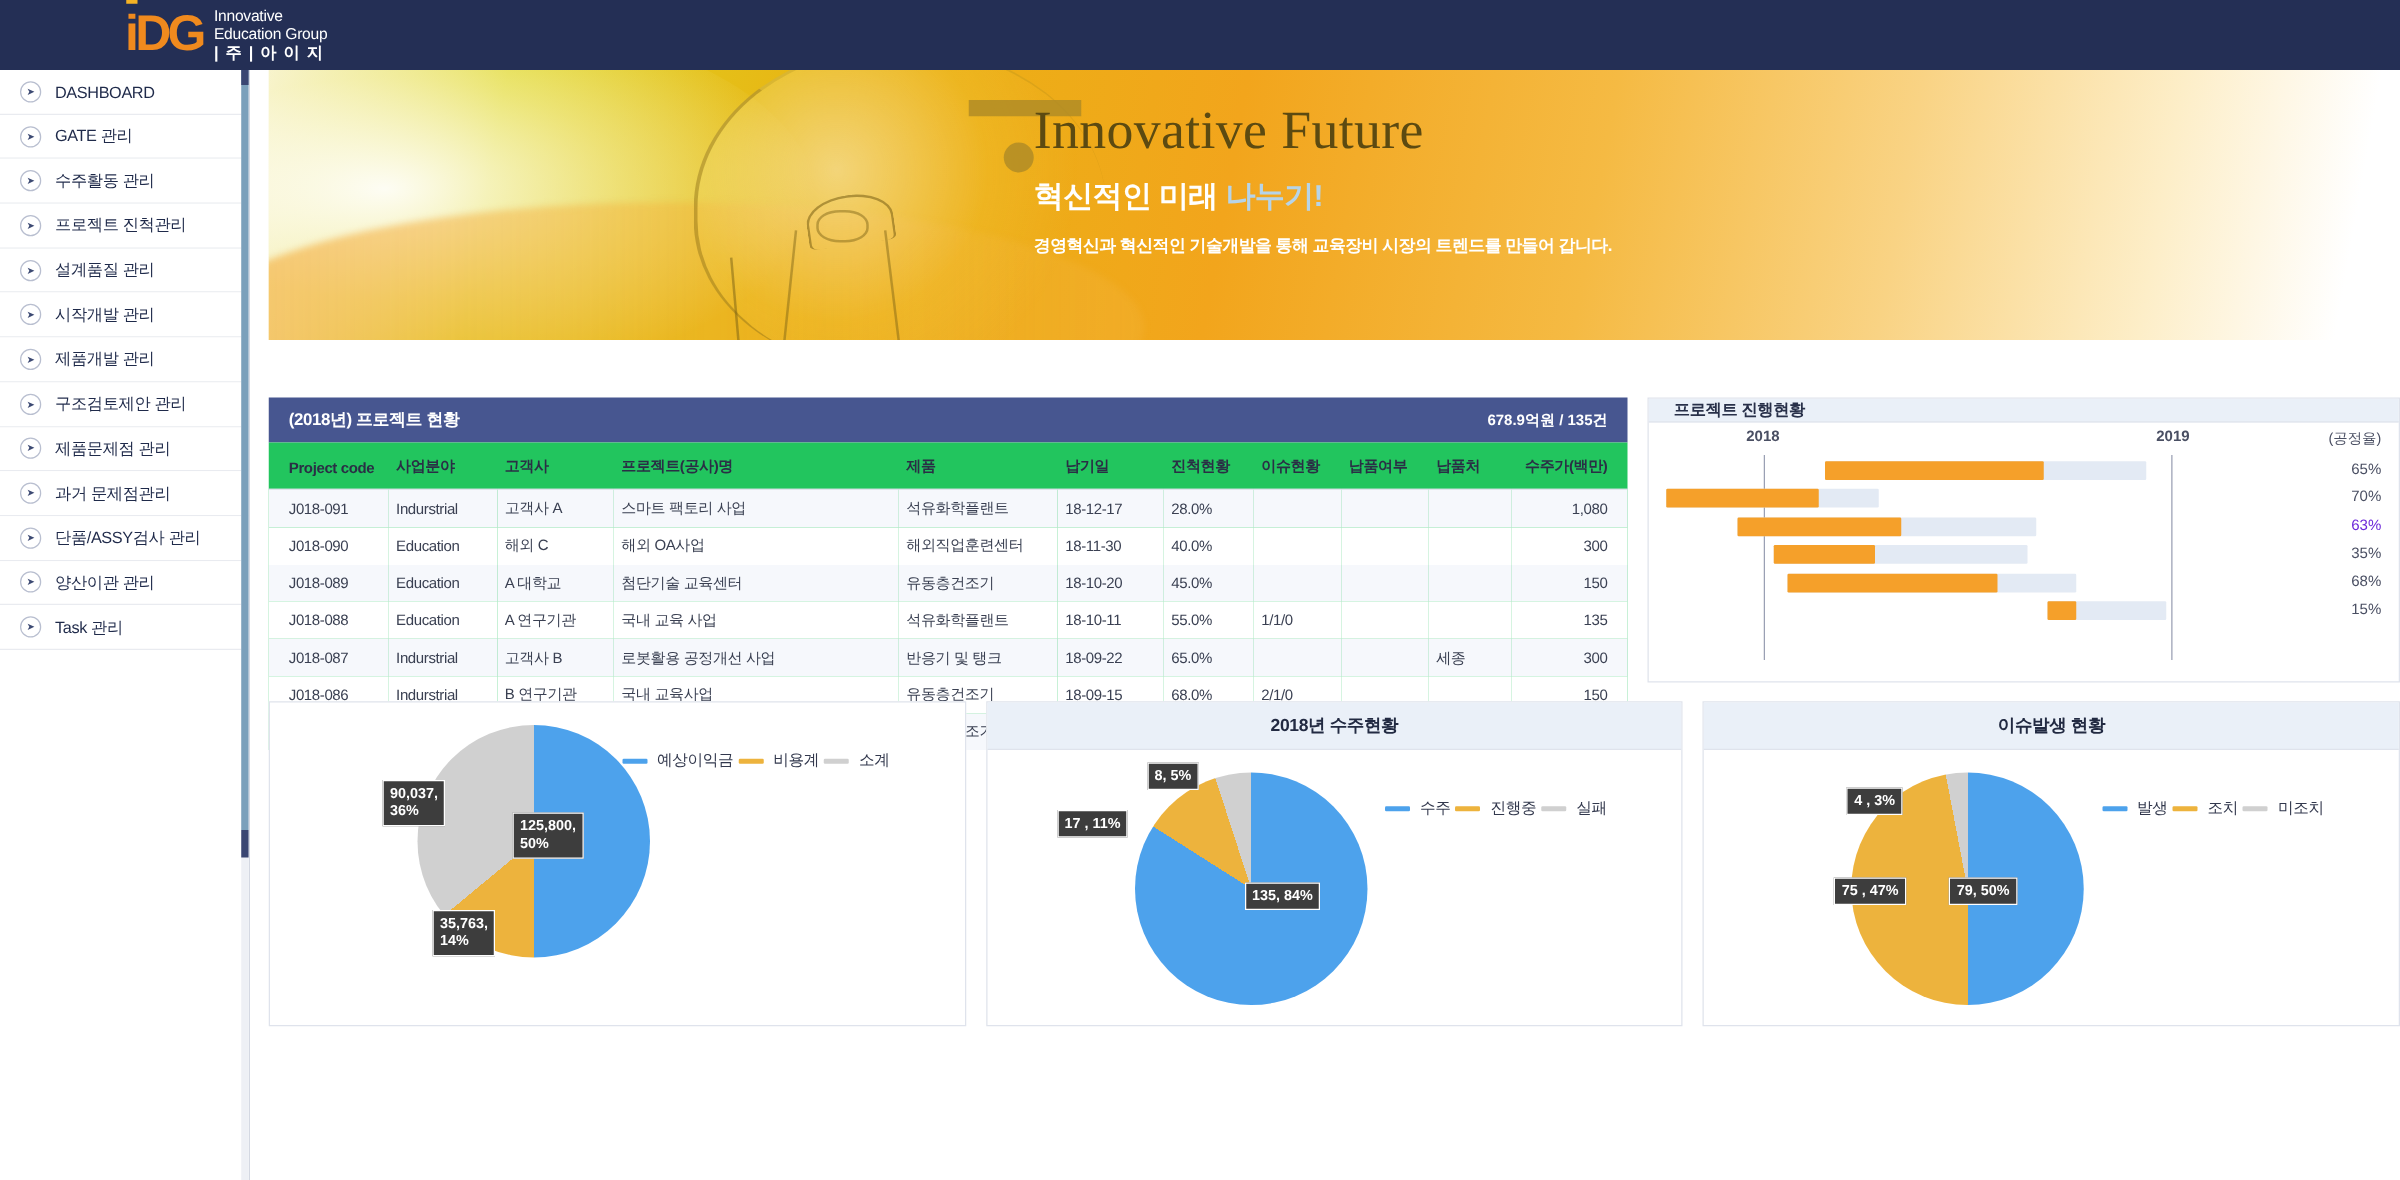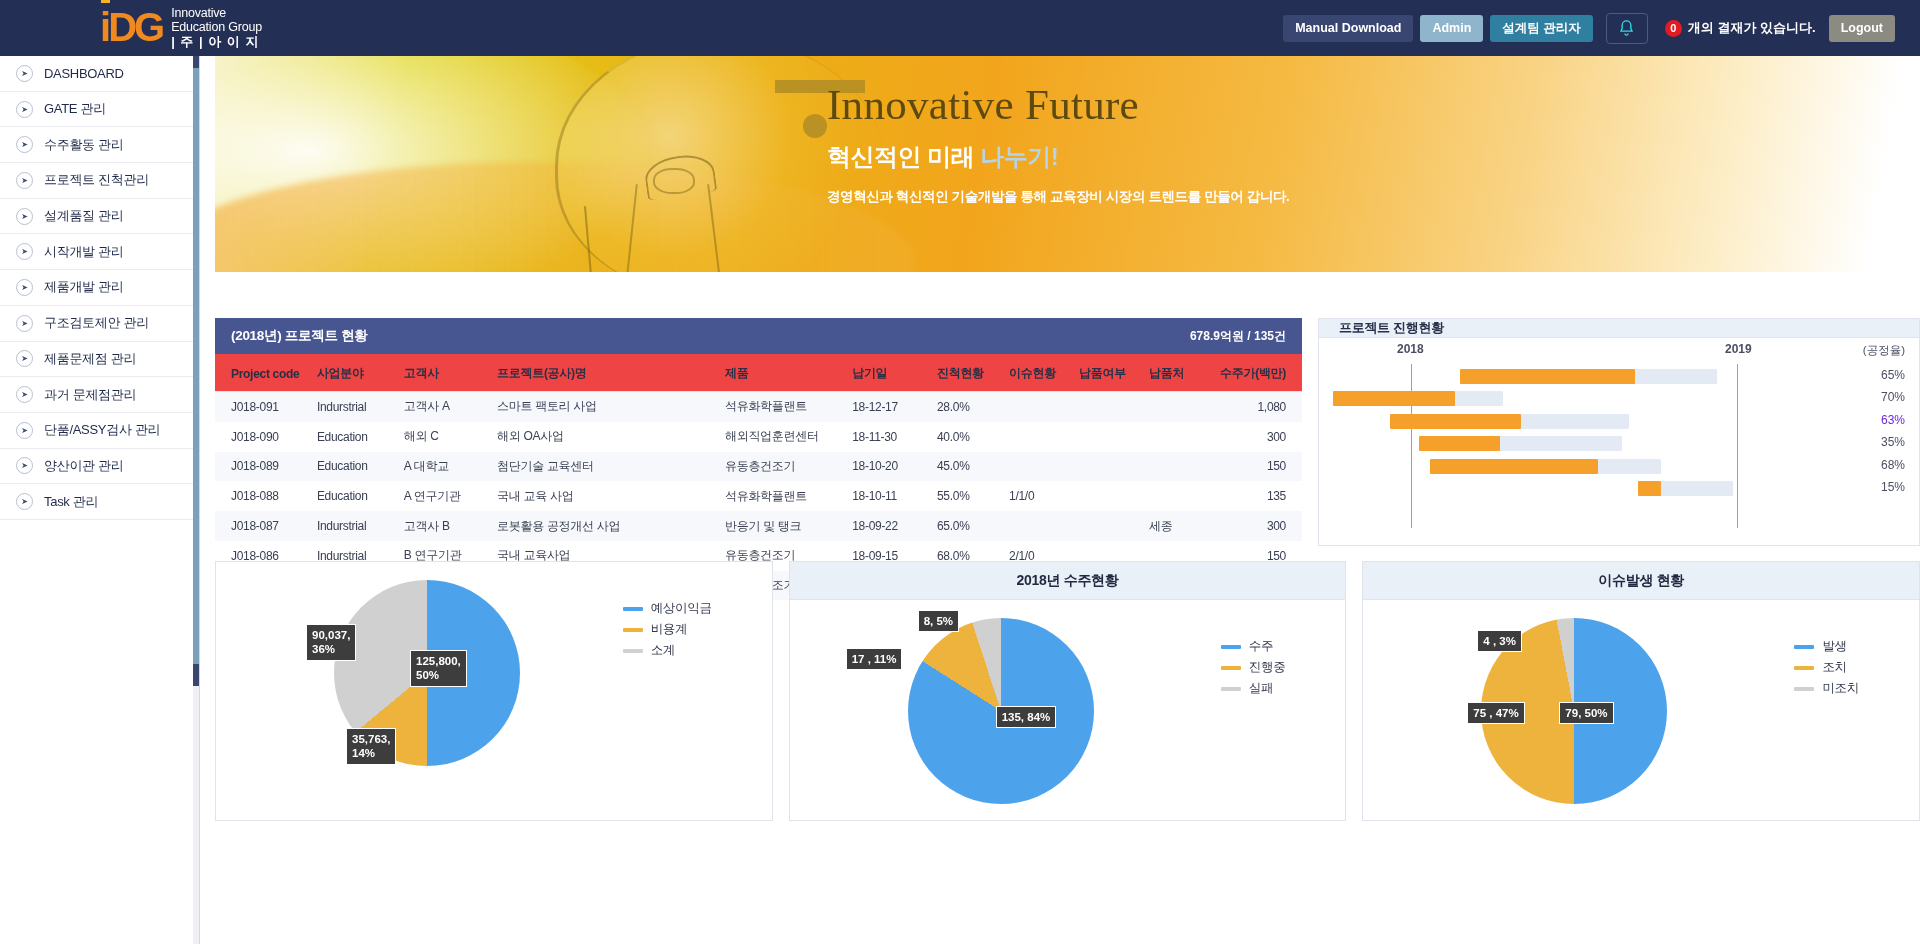--- a/index.html
+++ b/index.html
@@ -224,21 +224,21 @@
   
   .panel-proj { width: 1087px; border: none; }
   .proj-head {
     height: 36px; background: #475690;
     display: flex; align-items: center;
     padding: 0 16px; color: #fff;
   }
   .proj-head .t { font-size: 13.5px; font-weight: bold; letter-spacing: -0.3px; }
   .proj-head .v { margin-left: auto; font-size: 12px; font-weight: bold; }
 
-  table.proj { width: 100%; border-collapse: collapse; background:#ef4444; }
+  table.proj { width: 100%; border-collapse: collapse; background:#22c55e; }
   table.proj th {
     font-size: 12px; color: #2a2f45; font-weight: bold;
     padding: 11px 6px 9px; text-align: left;
     border-bottom: 1px solid #dfe3ec; white-space: nowrap;
     letter-spacing: -0.3px;
   }
   table.proj td {
     font-size: 12px; color: #3a4052;
     padding: 6.4px 6px; white-space: nowrap;
     letter-spacing: -0.3px;
@@ -311,55 +311,39 @@
   .pie-wrap { position: absolute; left: 118px; top: 18px; width: 186px; height: 186px; }
   .pie { width: 186px; height: 186px; border-radius: 50%; }
   .pie-label {
     position: absolute; background: #3d3d3d; color: #fff;
     border: 1px solid #ffffff;
     font-size: 11.5px; font-weight: bold; line-height: 1.25;
     padding: 3px 5px; white-space: pre-line; text-align: left;
   }
   .legend {
     position: absolute; right: 60px; top: 38px;
-    display: flex; flex-direction: column; gap: 4px; text-align: right;
+    display: flex; flex-direction: row; gap: 4px; text-align: right;
   }
   .legend-item { display: flex; align-items: center; gap: 8px; }
   .legend-swatch { width: 20px; height: 4px; border-radius: 1px; }
   .legend-label { font-size: 12.5px; color: #32384d; letter-spacing:-0.3px; }
 </style>
 </head>
 <body>
 
 <div class="header">
   <div class="logo-wrap">
     <div class="logo-mark"><span class="dot-i">i</span><span>DG</span></div>
     <div class="logo-text">
       <div class="l1">Innovative</div>
       <div class="l2">Education Group</div>
       <div class="l3">| 주 | 아 이 지</div>
     </div>
   </div>
 
-  <div class="header-right">
-    <div class="hbtn manual">Manual Download</div>
-    <div class="hbtn admin">Admin</div>
-    <div class="hbtn team">설계팀 관리자</div>
-    <div class="bell-box">
-      <svg width="19" height="20" viewBox="0 0 24 24" fill="none" stroke="#2fd9e8" stroke-width="1.7">
-        <path d="M12 3a5.5 5.5 0 0 0-5.5 5.5v4L5 16h14l-1.5-3.5v-4A5.5 5.5 0 0 0 12 3z"></path>
-        <path d="M10 19a2 2 0 0 0 4 0"></path>
-      </svg>
-    </div>
-    <div class="notify-text">
-      <span class="notify-badge">0</span>
-      <span>개의 결재가 있습니다.</span>
-    </div>
-    <div class="hbtn logout">Logout</div>
-  </div>
 </div>
 
 <div class="sidebar">
   <div id="nav-list">
       <div class="nav-item">
         <span class="nav-arrow">➤</span>
         <span class="nav-label">DASHBOARD</span>
       </div>
       <div class="nav-item">
         <span class="nav-arrow">➤</span>

